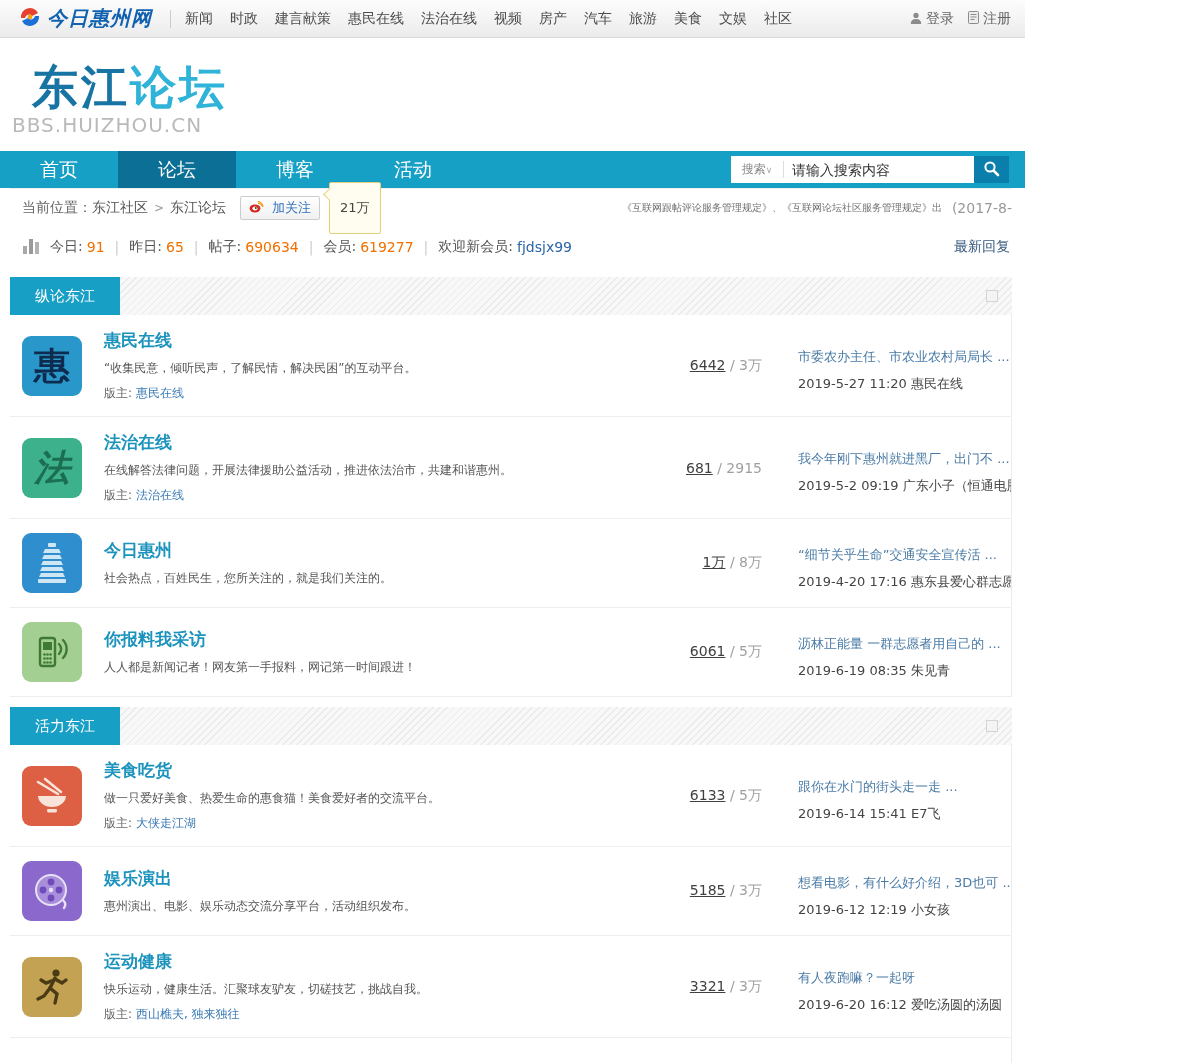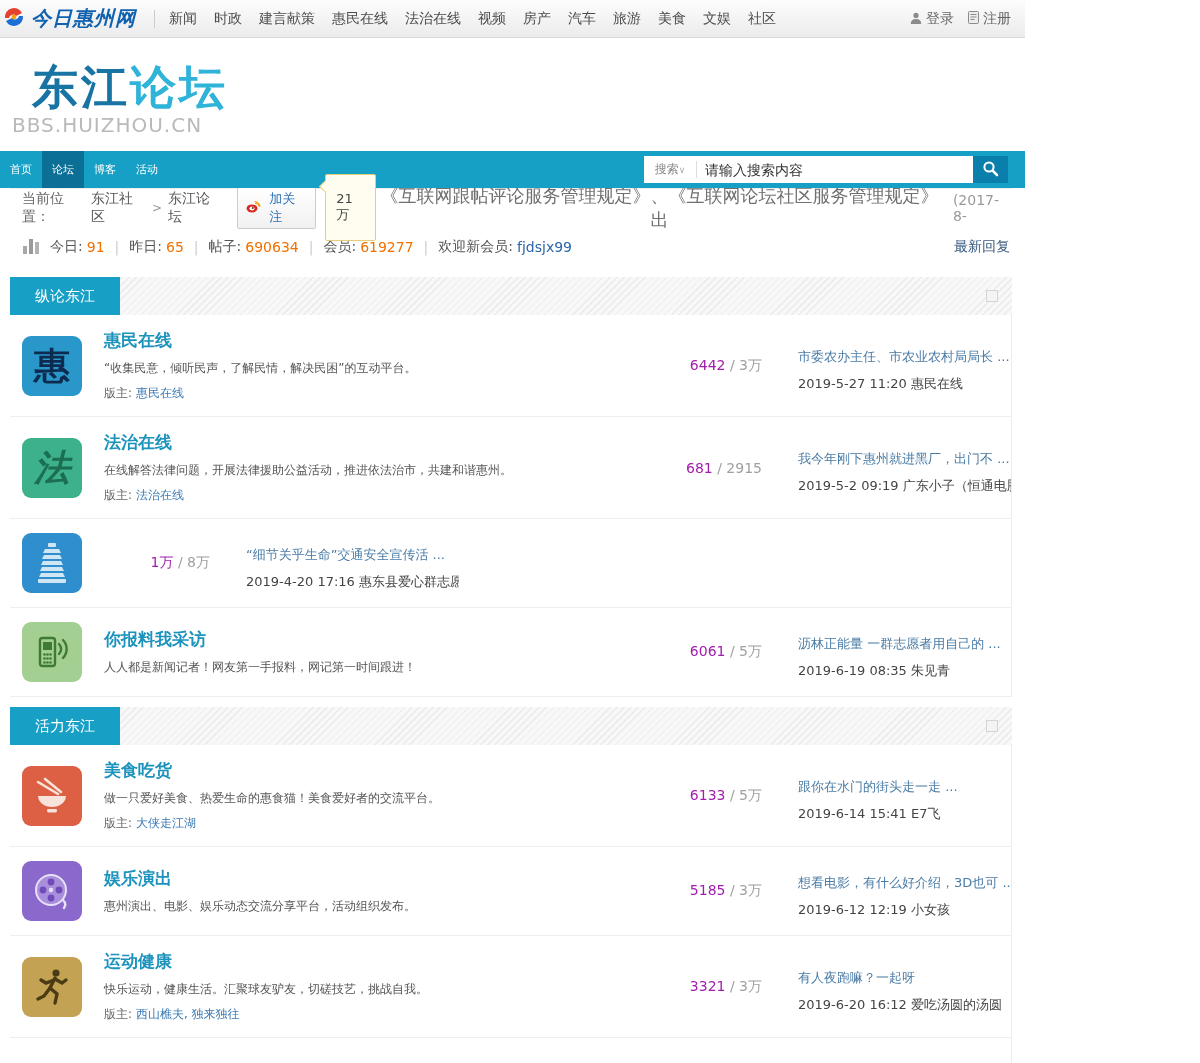--- a/index.html
+++ b/index.html
@@ -2,62 +2,62 @@
 <html><head>
 <meta charset="utf-8">
 <style>
   * { box-sizing: border-box; margin: 0; padding: 0; }
   html,body { width:1200px; height:1063px; background:#fff; overflow:hidden;
     font-family:"DejaVu Sans","Liberation Sans",sans-serif; }
   a { text-decoration:none; cursor:pointer; }
 
   
   .topbar { width:1025px; height:38px; background:linear-gradient(#fdfdfd,#ebebeb);
-    border-bottom:1px solid #d9d9d9; display:flex; align-items:center; padding:0 14px 0 2px; }
+    border-bottom:1px solid #d9d9d9; display:flex; align-items:center; padding:0 14px 0 18px; }
   .tb-logo { display:flex; align-items:center; gap:5px; }
   .tb-logo-text { font-size:20px; font-weight:bold; font-style:italic; color:#1061b0; letter-spacing:1px; }
   .tb-divider { width:1px; height:18px; background:#ccc; margin:0 14px 0 18px; }
   .tb-nav { display:flex; align-items:center; gap:17px; }
   .tb-nav a { font-size:14px; color:#4c4c4c; }
   .tb-right { margin-left:auto; display:flex; align-items:center; gap:14px; }
   .tb-right a { font-size:14px; color:#666; display:inline-flex; align-items:center; gap:4px; }
 
   
   .logo-area { width:1025px; padding:26px 0 14px 12px; background:#fff; }
   .site-logo { font-size:46px; font-weight:bold; letter-spacing:3px; line-height:1; }
   .site-logo .p1 { color:#1874a3;margin-left:20px; }
   .site-logo .p2 { color:#2fb3d8; }
   .site-domain { font-size:20px; color:#b9b9b9; letter-spacing:1px; margin-top:3px; }
 
   
   .mainnav { width:1025px; height:37px; background:#17a0c6; position:relative; display:flex; align-items:stretch; }
-  .mn-item { padding:0 10px; line-height:37px; font-size:11px; color:#fff; }
+  .mn-item { padding:0 40px; line-height:37px; font-size:19px; color:#fff; }
   .mn-item.active { background:#0b6f96; }
-  .searchbox { position:absolute; right:17px; top:5px; width:364px; height:27px; background:#fff; display:flex; align-items:center; }
+  .searchbox { position:absolute; right:17px; top:5px; width:277px; height:27px; background:#fff; display:flex; align-items:center; }
   .s-cat { width:52px; font-size:12px; color:#888; text-align:center; flex:0 0 auto; cursor:pointer; }
   .s-cat .chev { font-size:9px; color:#aaa; }
   .s-div { width:1px; height:17px; background:#ddd; flex:0 0 auto; }
   .s-input { flex:1; border:none; outline:none; font-size:14px; color:#333; padding:0 8px; height:25px;
     font-family:"DejaVu Sans","Liberation Sans",sans-serif; }
   .s-input::placeholder { color:#333; opacity:1; }
   .s-btn { width:35px; height:27px; background:#0b7fab; border:none; display:flex; align-items:center; justify-content:center; cursor:pointer; flex:0 0 auto; }
 
   
   .wrap { width:1002px; margin-left:10px; }
   .crumb-row { display:flex; align-items:center; height:38px; padding:0 0 0 12px; border-top:1px solid #efefef; font-size:14px; }
   .crumb-row .lbl { color:#666; }
   .crumb-row a.cr { color:#555; }
   .cr-sep { color:#999; margin:0 6px; font-size:12px; }
   .follow-btn { display:inline-flex; align-items:center; gap:8px; margin-left:14px; border:1px solid #ccc; border-radius:2px;
     background:linear-gradient(#fff,#f1f1f1); padding:2px 8px; font-size:13px; color:#3072b8; }
   .follow-count { position:relative; margin-left:9px; background:#fffdf0; border:1px solid #e3cf7b; padding:16px 10px; font-size:13px; color:#444; border-radius:2px; }
   .follow-count::before { content:""; position:absolute; left:-5px; top:7px; width:8px; height:8px;
     background:#fffdf0; border-left:1px solid #e3cf7b; border-bottom:1px solid #e3cf7b; transform:rotate(45deg); }
   .announce { margin-left:auto; display:flex; align-items:center; gap:10px; }
-  .announce a { color:#707070; font-size:18px;text-align:center; }
+  .announce a { color:#707070; font-size:10px;text-align:center; }
   .announce .date { color:#999; font-size:14px; }
 
   
   .stats-row { display:flex; align-items:center; padding:10px 2px 10px 12px; font-size:14px; color:#555; }
   .stats-row .num-o { color:#f07000; margin-left:4px; }
   .stats-row .pipe { color:#ccc; margin:0 10px; }
   .stats-row .new-user { color:#2b65a8; margin-left:4px; }
   .latest-reply { margin-left:auto; color:#35577d; font-size:14px; }
 
   
@@ -70,21 +70,21 @@
   .frow { display:flex; align-items:center; padding:14px 0 14px 12px; border-bottom:1px solid #eceff1; border-right:1px solid #ececec; }
   .ficon { width:60px; height:60px; border-radius:9px; flex:0 0 auto; display:flex; align-items:center; justify-content:center; margin-right:22px; cursor:pointer; }
   .ficon .ch { font-size:36px; font-weight:bold; line-height:1; }
   .fmain { flex:1; min-width:0; padding-right:10px; }
   .fname { font-size:17px; font-weight:bold; color:#1c93bd; }
   .fdesc { font-size:12px; color:#555; margin-top:8px; }
   .fmod { font-size:12px; margin-top:8px; }
   .fmod .ml { color:#666; }
   .fmod a { color:#3a7ab5; }
   .fstats { width:120px; flex:0 0 auto; text-align:right; font-size:14px; padding-right:14px; white-space:nowrap; }
-  .fstats .n { color:#a21caf; }
+  .fstats .n { color:#404040;text-decoration:underline; }
   .fstats .t { color:#a0a0a0; }
   .flast { width:235px; flex:0 0 auto; padding-left:22px; }
   .flast a.lt { font-size:13px; color:#4a7ba6; display:block; white-space:nowrap; overflow:hidden;margin-top:10px; }
   .flast .lm { font-size:13px; color:#444; margin-top:9px; white-space:nowrap; overflow:hidden; }
 </style>
 </head>
 <body>
 
 <div class="topbar">
   <a class="tb-logo">
@@ -266,20 +266,24 @@
           <rect x="13" y="1" width="8" height="4" rx="1"></rect>
           <path d="M10 7 h14 l2 4 h-18 Z"></path>
           <path d="M9 13 h16 l2 4 h-20 Z"></path>
           <path d="M8 19 h18 l2 4 h-22 Z"></path>
           <path d="M7 25 h20 l2 4 h-24 Z"></path>
           <path d="M6 31 h22 l2 4 h-26 Z"></path>
           <rect x="3" y="37" width="28" height="4" rx="1"></rect>
         </g>
       </svg>
     </a>
+    <div class="fmain">
+      <a class="fname">今日惠州</a>
+      <p class="fdesc">社会热点，百姓民生，您所关注的，就是我们关注的。</p>
+    </div>
     <div class="fstats">
       <span class="n">1万</span> <span class="t">/</span> <span class="t">8万</span>
     </div>
     <div class="flast">
       <a class="lt">“细节关乎生命”交通安全宣传活 ...</a>
       <p class="lm"><span>2019-4-20 17:16</span> <a style="color:#444;">惠东县爱心群志愿者</a></p>
     </div>
   </div>
 
   <div class="frow">

